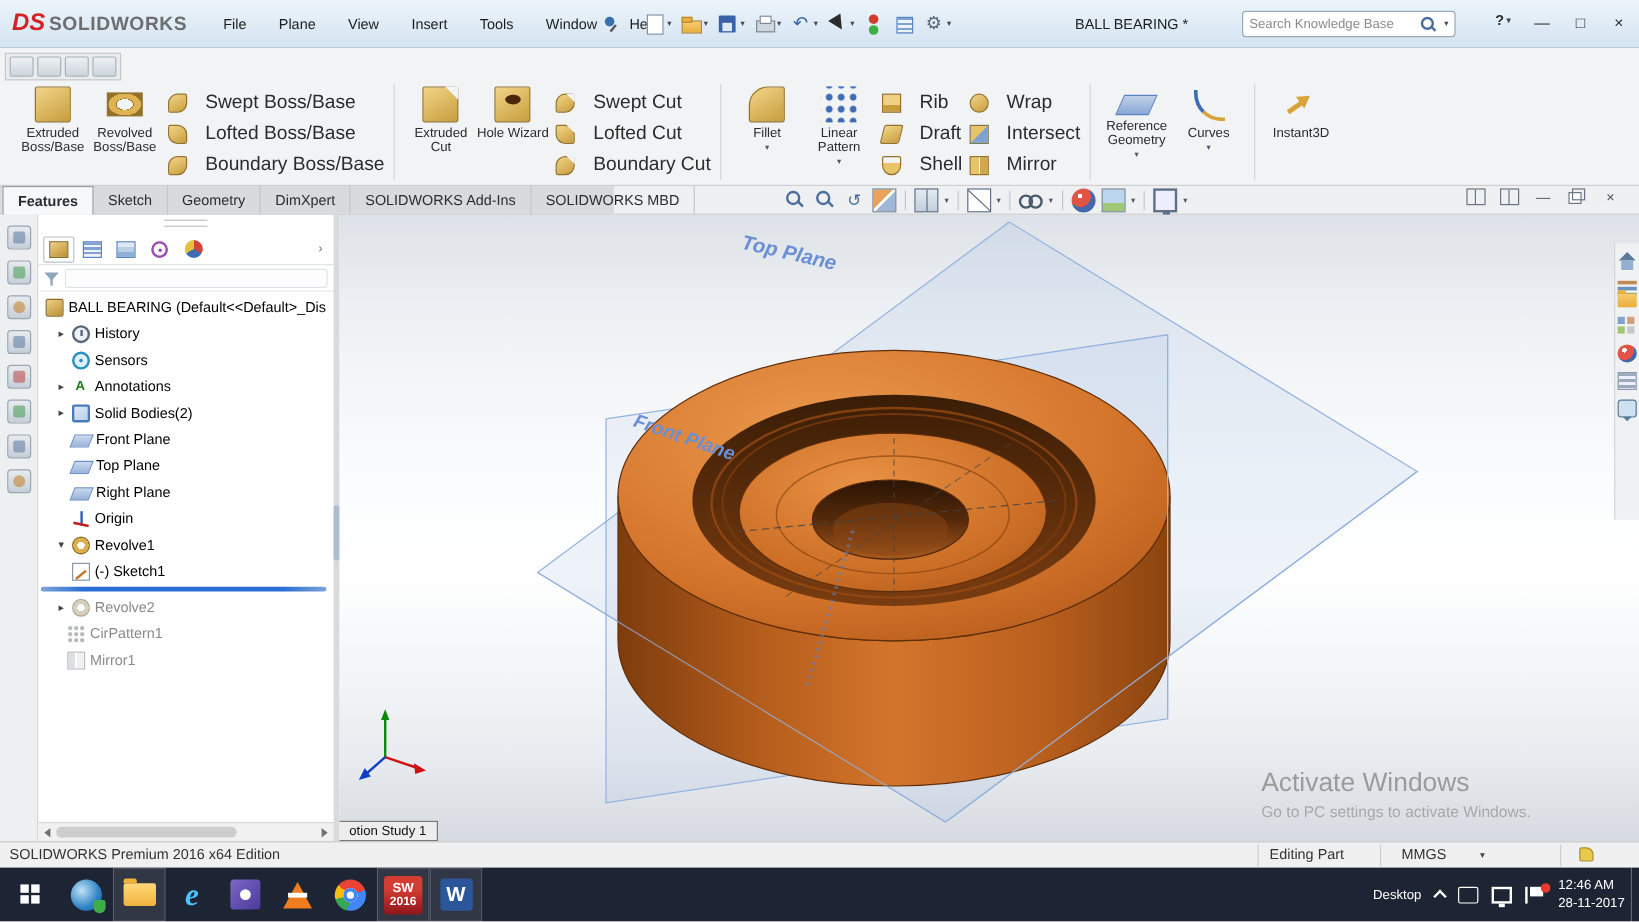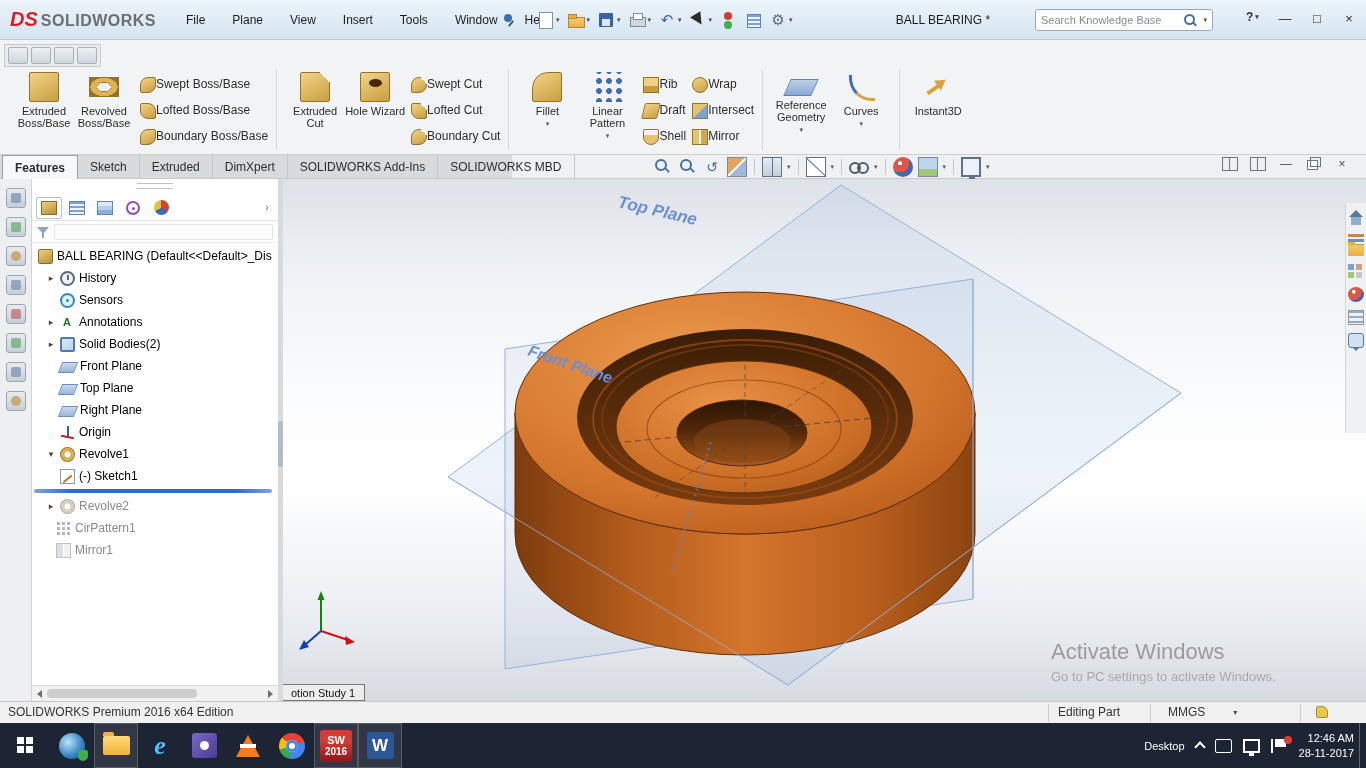--- a/index.html
+++ b/index.html
@@ -44,21 +44,21 @@
 #ribbon{position:absolute;left:0;top:40px;width:1366px;height:115px;background:#f2f3f4;border-bottom:1px solid #cfcfcf}
 .quickbar{position:absolute;left:4px;top:4px;display:flex;gap:3px;border:1px solid #c5cbd1;background:#e9ebed;padding:2px 3px}
 .qb{width:20px;height:17px;background:linear-gradient(#eef1f4,#cdd5dc);border:1px solid #a8b2bc;border-radius:2px}
 .ribbon-body{position:absolute;left:8px;top:30px;display:flex;align-items:flex-start}
 .rgroup{display:flex;align-items:flex-start;padding:0 6px}
 .rsep{width:1px;height:80px;background:#d6d6d6;margin:0 2px}
 .rb-large{width:60px;display:flex;flex-direction:column;align-items:center;text-align:center;font-size:11px;color:#2c2c2c;padding-top:2px;line-height:12px}
 .rb-large .rlab{margin-top:3px}
 .rb-arrow{font-size:7px;color:#556;margin-top:1px}
 .rb-col{display:flex;flex-direction:column;gap:9px;padding-top:7px;margin-left:6px}
-.rb-small{display:flex;gap:0;font-size:12px;color:#2c2c2c;white-space:nowrap;height:17px}
+.rb-small{display:flex;align-items:center;gap:15px;font-size:16px;color:#2c2c2c;white-space:nowrap;height:17px}
 .ri{width:30px;height:30px;position:relative;flex:0 0 auto}
 .ri.gold,.ri-s.g{background:linear-gradient(150deg,#f2d488,#c89e3e);border:1px solid #93722a;border-radius:2px}
 .ri.ring{height:20px;margin:5px 0;border:none;background:radial-gradient(closest-side,rgba(0,0,0,0) 44%,#93722a 45% 49%,#dfb254 50% 90%,#93722a 91% 100%)}
 .ri.cut::after{content:"";position:absolute;right:-1px;top:-1px;width:11px;height:11px;background:linear-gradient(225deg,#f2f3f4 50%,rgba(0,0,0,0) 50%)}
 .ri.hole::before{content:"";position:absolute;left:8px;top:6px;width:13px;height:8px;border-radius:50%;background:#4a2708}
 .ri.fillet{border-radius:16px 2px 2px 2px}
 .ri.pattern{background-image:radial-gradient(circle,#3f6db5 2.6px,rgba(0,0,0,0) 3.2px);background-size:10px 10px;background-position:2px 4px}
 .ri.plane{width:28px;height:17px;margin-top:7px;background:linear-gradient(rgba(150,180,220,.55),rgba(110,150,205,.8));border:1px solid #5b84c4;transform:skewX(-24deg)}
 .ri.curve::before{content:"";position:absolute;left:3px;top:3px;width:23px;height:23px;border-left:3px solid #3f6db5;border-bottom:3px solid #d9a33c;border-radius:0 0 0 23px}
 .ri.i3d::before{content:"";position:absolute;left:3px;top:15px;width:16px;height:4px;background:#d9a33c;transform:rotate(-35deg)}
@@ -211,21 +211,21 @@
 .tb-word{width:27px;height:27px;background:#2b579a;border-radius:3px;color:#fff;font-weight:bold;font-size:17px;display:flex;align-items:center;justify-content:center}
 .tb-right{position:absolute;right:12px;top:0;height:45px;display:flex;align-items:center;gap:11px;color:#fff;font-size:11px}
 .chev{width:8px;height:8px;border-left:2px solid #fff;border-top:2px solid #fff;transform:rotate(45deg);margin-top:3px}
 .tr{width:17px;height:14px;position:relative}
 .tr-kb{border:1px solid #fff;border-radius:2px}
 .tr-mon{border:2px solid #fff}
 .tr-mon::after{content:"";position:absolute;left:4px;bottom:-5px;width:5px;height:3px;background:#fff}
 .tr-flag{border-left:2px solid #fff}
 .tr-flag::before{content:"";position:absolute;left:2px;top:0;width:11px;height:8px;background:#fff}
 .tr-flag::after{content:"";position:absolute;right:-4px;top:-3px;width:8px;height:8px;border-radius:50%;background:#e23b2e}
-.clock{text-align:right;line-height:15px}
+.clock{text-align:left;line-height:15px}
 .show-desk{position:absolute;right:0;top:0;width:7px;height:45px;border-left:1px solid rgba(255,255,255,.3)}
 </style>
 </head>
 <body>
 
 <div id="titlebar">
   <div class="logo">
     <span class="logo-mark">DS</span><span class="logo-text">SOLIDWORKS</span>
   </div>
   <div class="menus">
@@ -409,21 +409,21 @@
           <span class="rlab">Instant3D</span>
         </div>
     </div>
   </div>
 </div>
 
 <div id="cmdtabs">
   <div class="tabs">
     <span class="tab active">Features</span>
     <span class="tab">Sketch</span>
-    <span class="tab">Extruded</span>
+    <span class="tab">Geometry</span>
     <span class="tab">DimXpert</span>
     <span class="tab">SOLIDWORKS Add-Ins</span>
     <span class="tab">SOLIDWORKS MBD</span>
   </div>
   <div class="headsup">
     <span class="hic h-mag"></span>
     <span class="hic h-mag"></span>
     <span class="hic h-prev">↺</span>
     <span class="hic h-section"></span>
     <span class="hsep"></span>

